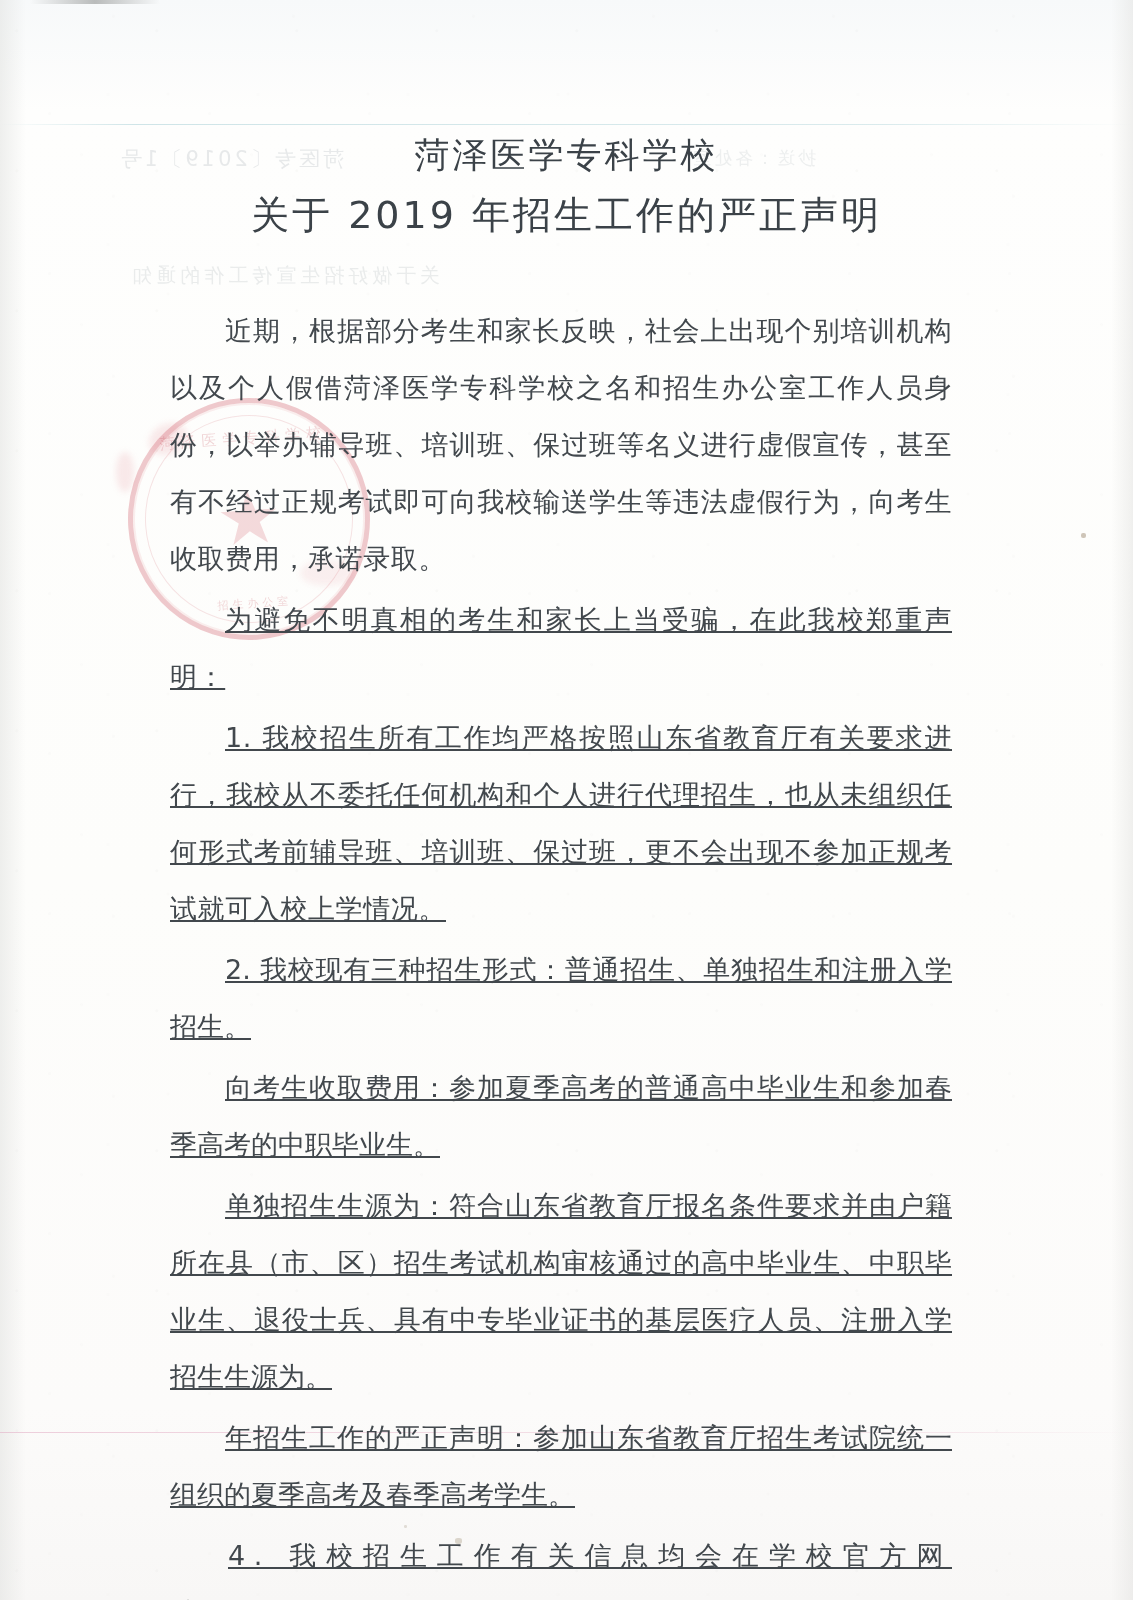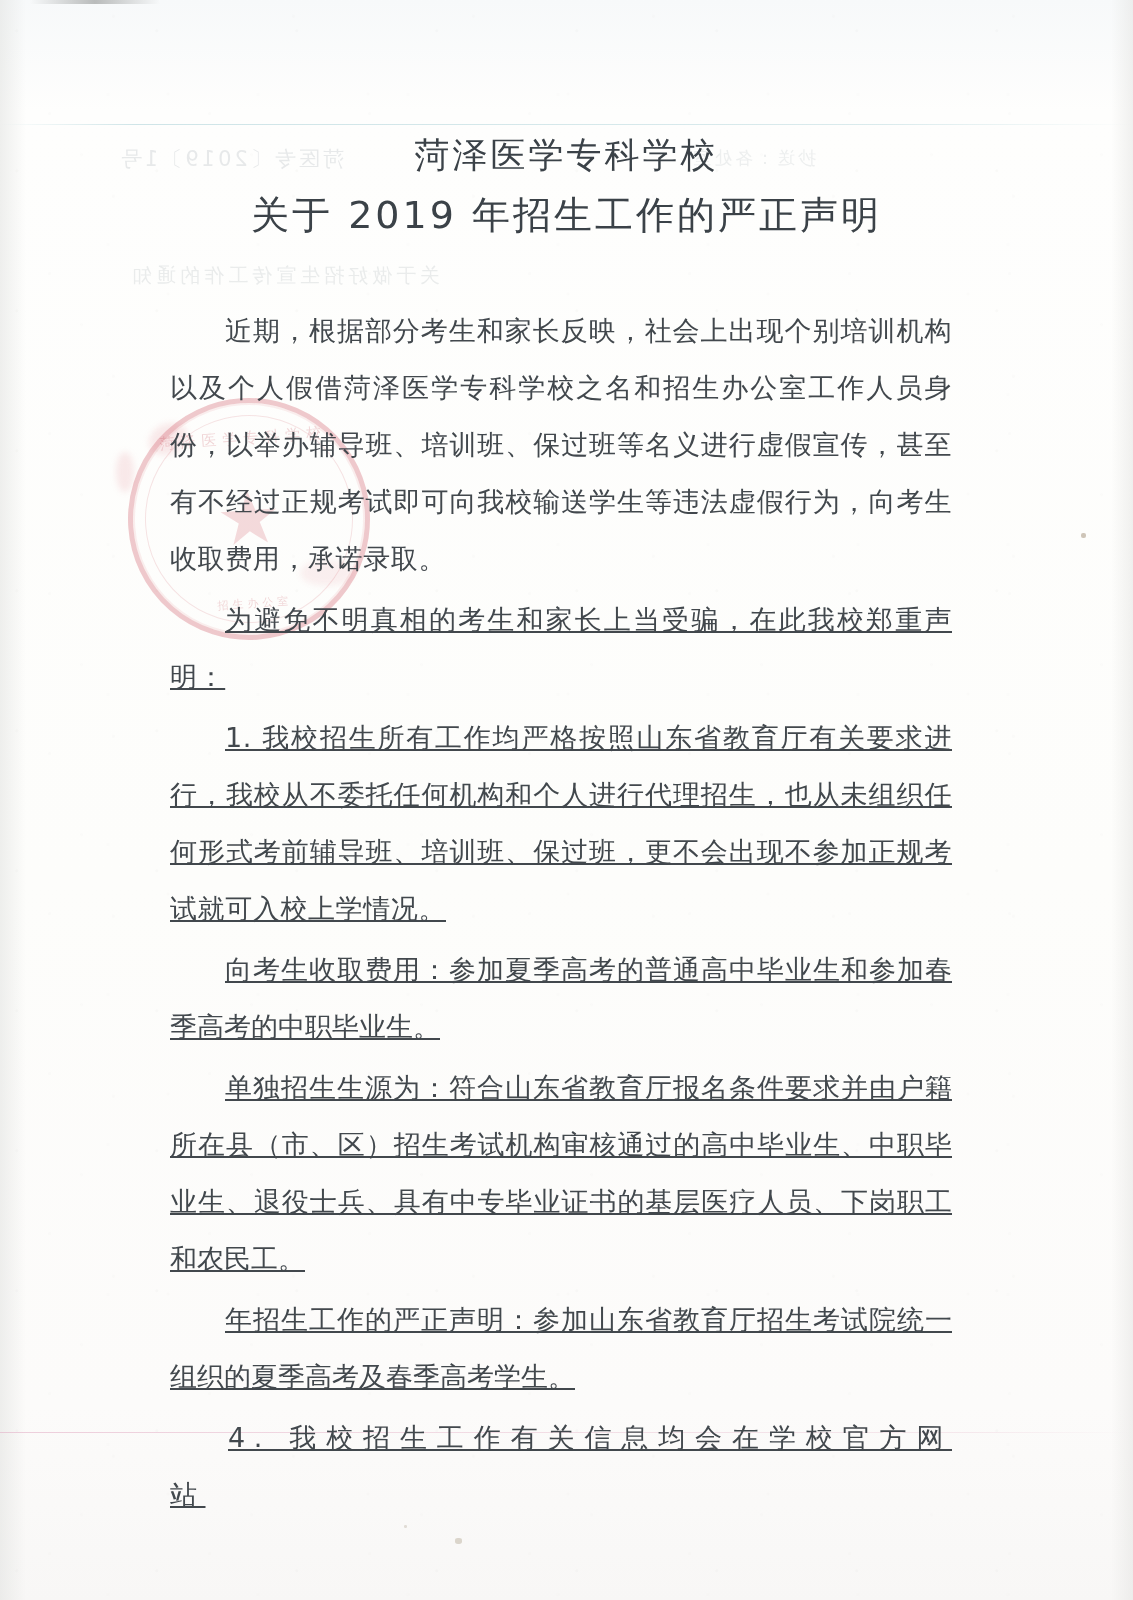--- a/index.html
+++ b/index.html
@@ -224,20 +224,21 @@
 
     <div class="title-block">
       <div class="title-line title-line-1">菏泽医学专科学校</div>
       <div class="title-line title-line-2">关于 2019 年招生工作的严正声明</div>
     </div>
 
     <div class="body-block">
       <p class="para">近期，根据部分考生和家长反映，社会上出现个别培训机构以及个人假借菏泽医学专科学校之名和招生办公室工作人员身份，以举办辅导班、培训班、保过班等名义进行虚假宣传，甚至有不经过正规考试即可向我校输送学生等违法虚假行为，向考生收取费用，承诺录取。</p>
       <p class="para">为避免不明真相的考生和家长上当受骗，在此我校郑重声明：</p>
       <p class="para">1. 我校招生所有工作均严格按照山东省教育厅有关要求进行，我校从不委托任何机构和个人进行代理招生，也从未组织任何形式考前辅导班、培训班、保过班，更不会出现不参加正规考试就可入校上学情况。</p>
+      <p class="para tight">2. 我校现有三种招生形式：普通招生、单独招生和注册入学招生。</p>
       <p class="para tight">向考生收取费用：参加夏季高考的普通高中毕业生和参加春季高考的中职毕业生。</p>
-      <p class="para tight">单独招生生源为：符合山东省教育厅报名条件要求并由户籍所在县（市、区）招生考试机构审核通过的高中毕业生、中职毕业生、退役士兵、具有中专毕业证书的基层医疗人员、下岗职工和农民工。</p>
+      <p class="para tight">单独招生生源为：符合山东省教育厅报名条件要求并由户籍所在县（市、区）招生考试机构审核通过的高中毕业生、中职毕业生、退役士兵、具有中专毕业证书的基层医疗人员、注册入学招生生源为。</p>
       <p class="para tight">年招生工作的严正声明：参加山东省教育厅招生考试院统一组织的夏季高考及春季高考学生。</p>
       <p class="para last-wide">4. 我校招生工作有关信息均会在学校官方网站</p>
     </div>
 
   </div>
 </div>
 
 </body></html>

